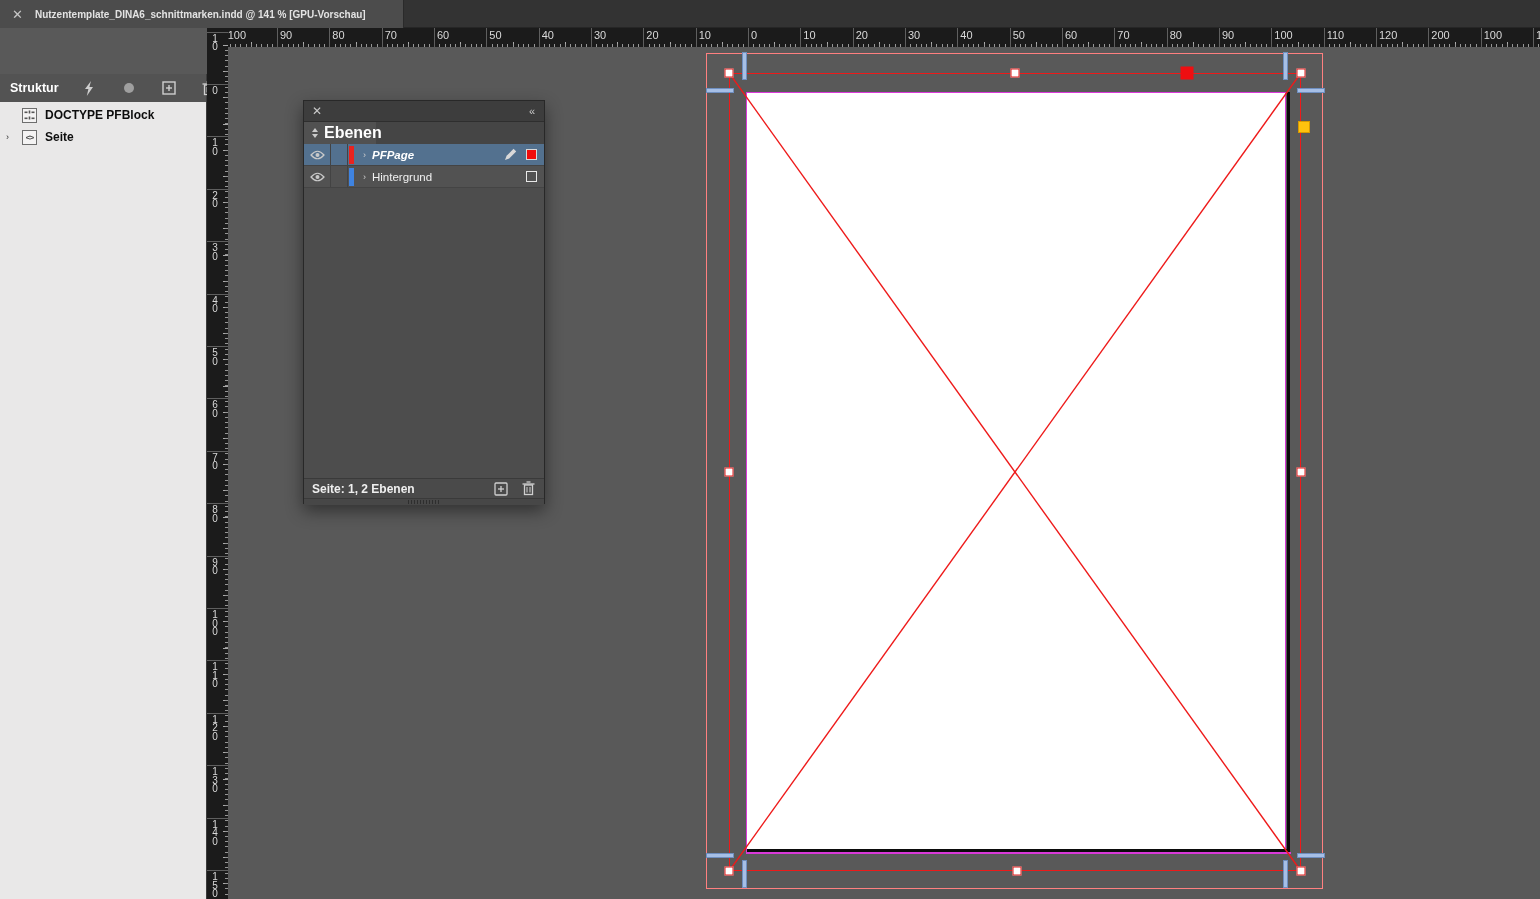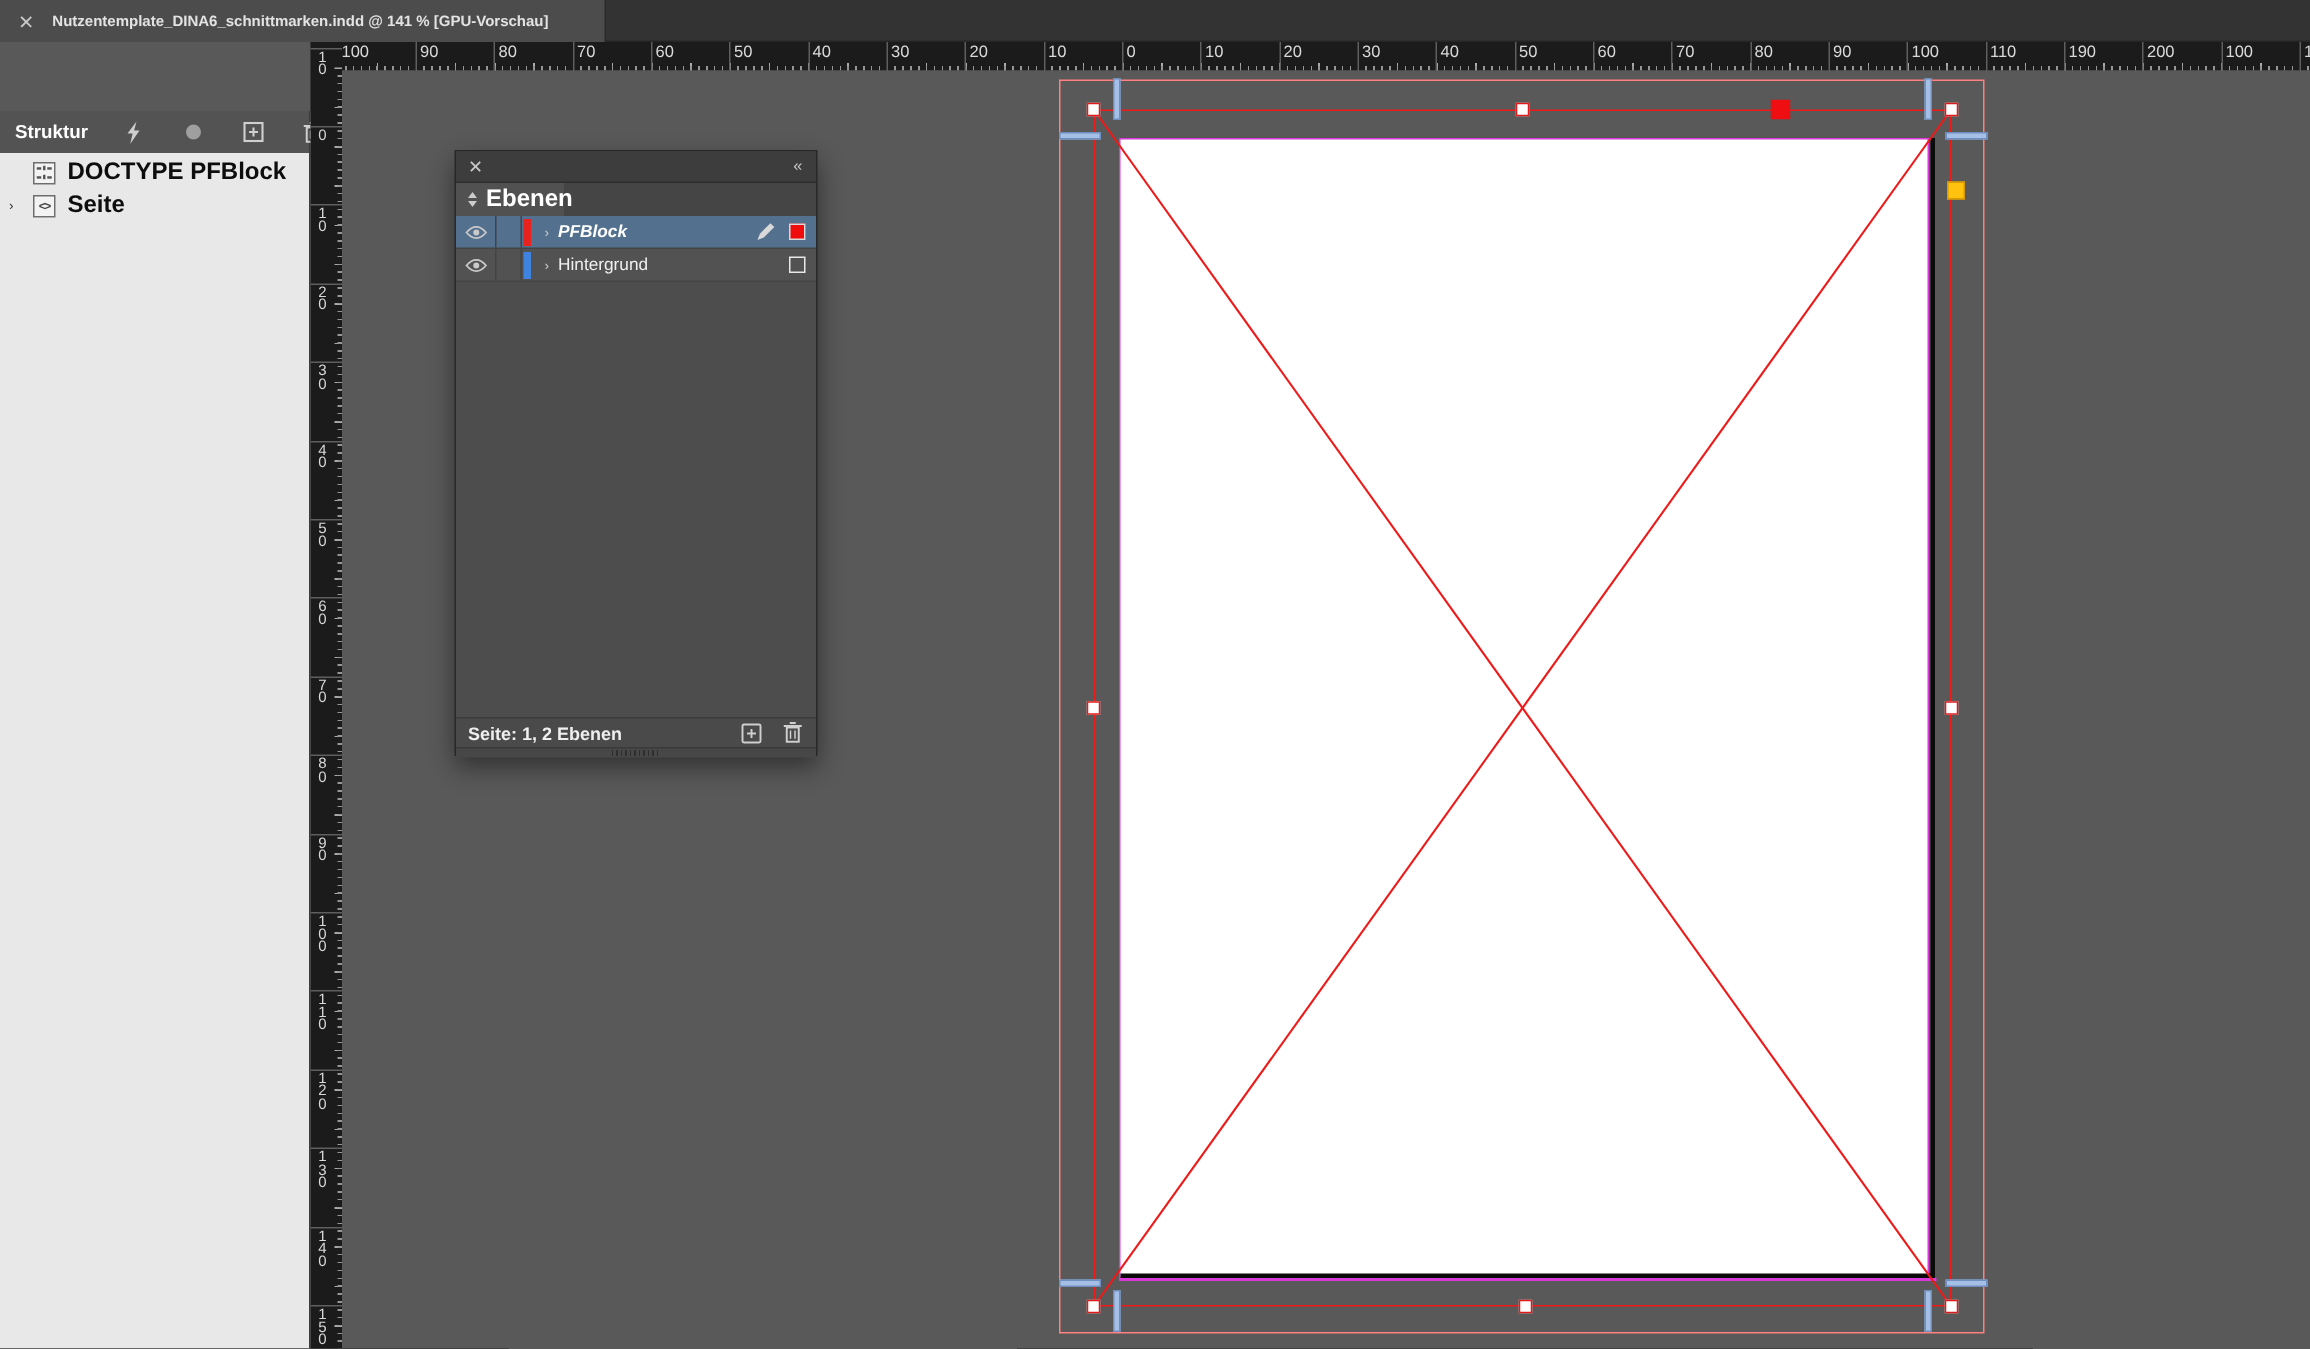--- a/index.html
+++ b/index.html
@@ -17,21 +17,21 @@
   
   .struktur { position:absolute; left:0; top:28px; width:207px; height:871px; background:#e9e8e8; border-right:1px solid #3c3c3c;margin-top:46px; }
   .struktur-header { position:absolute; left:0; top:0; width:100%; height:28px; background:#535353; display:flex; align-items:center; padding:0 10px; }
   .struktur-title { color:#ffffff; font-size:12.5px; font-weight:700; margin-right:22px; }
   .sh-icons { display:flex; align-items:center; gap:24px; flex:1; justify-content:space-between; }
   .sh-icon { width:16px; height:16px; display:flex; align-items:center; justify-content:center; cursor:pointer; }
   .tree { position:absolute; left:0; top:30px; width:100%; }
   .tree-row { height:22px; display:flex; align-items:center; cursor:pointer; }
   .tree-chev { width:16px; padding-left:6px; color:#2e2e2e; font-size:9px; }
   .tree-icon { width:15px; height:15px; margin-left:6px; border:1px solid #6e6e6e; background:#f4f3f3; display:flex; align-items:center; justify-content:center; color:#333; }
-  .tree-label { margin-left:8px; font-size:16px; font-weight:600; color:#0d0d0d; }
+  .tree-label { margin-left:8px; font-size:12px; font-weight:600; color:#0d0d0d; }
   
   .h-ruler { position:absolute; left:228px; top:28px; width:1312px; height:19px; background:#1b1b1b; overflow:hidden;
     background-image:
       repeating-linear-gradient(90deg, #969696 0 1px, transparent 1px 5.2333px),
       repeating-linear-gradient(90deg, #aaaaaa 0 1px, transparent 1px 26.1665px);
     background-size:100% 3px, 100% 5px;
     background-position:1.9px 16px, 22.8px 14px;
     background-repeat:no-repeat; }
   .v-ruler { position:absolute; left:207px; top:28px; width:21px; height:871px; background:#1b1b1b; overflow:hidden;
     background-image:
@@ -298,21 +298,21 @@
       <div class="hlab" style="left: 889.331px;">70</div>
       <div class="htick" style="left: 938.664px;"></div>
       <div class="hlab" style="left: 941.664px;">80</div>
       <div class="htick" style="left: 990.997px;"></div>
       <div class="hlab" style="left: 993.997px;">90</div>
       <div class="htick" style="left: 1043.33px;"></div>
       <div class="hlab" style="left: 1046.33px;">100</div>
       <div class="htick" style="left: 1095.66px;"></div>
       <div class="hlab" style="left: 1098.66px;">110</div>
       <div class="htick" style="left: 1148px;"></div>
-      <div class="hlab" style="left: 1151px;">190</div>
+      <div class="hlab" style="left: 1151px;">120</div>
       <div class="htick" style="left: 1200.33px;"></div>
       <div class="hlab" style="left: 1203.33px;">200</div>
       <div class="htick" style="left: 1252.66px;"></div>
       <div class="hlab" style="left: 1255.66px;">100</div>
       <div class="htick" style="left: 1304.99px;"></div>
       <div class="hlab" style="left: 1307.99px;">150</div>
     </div>
 
   <div class="canvas" id="canvas">
     <div class="bleed"></div>
@@ -364,21 +364,21 @@
         <div class="lrow sel">
           <span class="cell-eye">
             <svg width="15" height="10" viewBox="0 0 15 10">
               <path d="M1 5 Q7.5 -2.5 14 5 Q7.5 12.5 1 5 Z" fill="none" stroke="#c9c9c9" stroke-width="1.2"></path>
               <circle cx="7.5" cy="5" r="2" fill="#c9c9c9"></circle>
             </svg>
           </span>
           <span class="cell-lock"></span>
           <span class="colorbar" style="background: rgb(232, 35, 31);"></span>
           <span class="lchev">›</span>
-          <span class="lname sel">PFBlock</span>
+          <span class="lname sel">PFPage</span>
           <span class="pen">
             <svg width="13" height="13" viewBox="0 0 13 13">
               <path d="M1 12 L2.6 7.8 L9.6 0.8 L12.2 3.4 L5.2 10.4 Z" fill="#d9d9d9"></path>
             </svg>
           </span>
           <span class="proxy filled"></span>
         </div>
         <div class="lrow">
           <span class="cell-eye">
             <svg width="15" height="10" viewBox="0 0 15 10">

